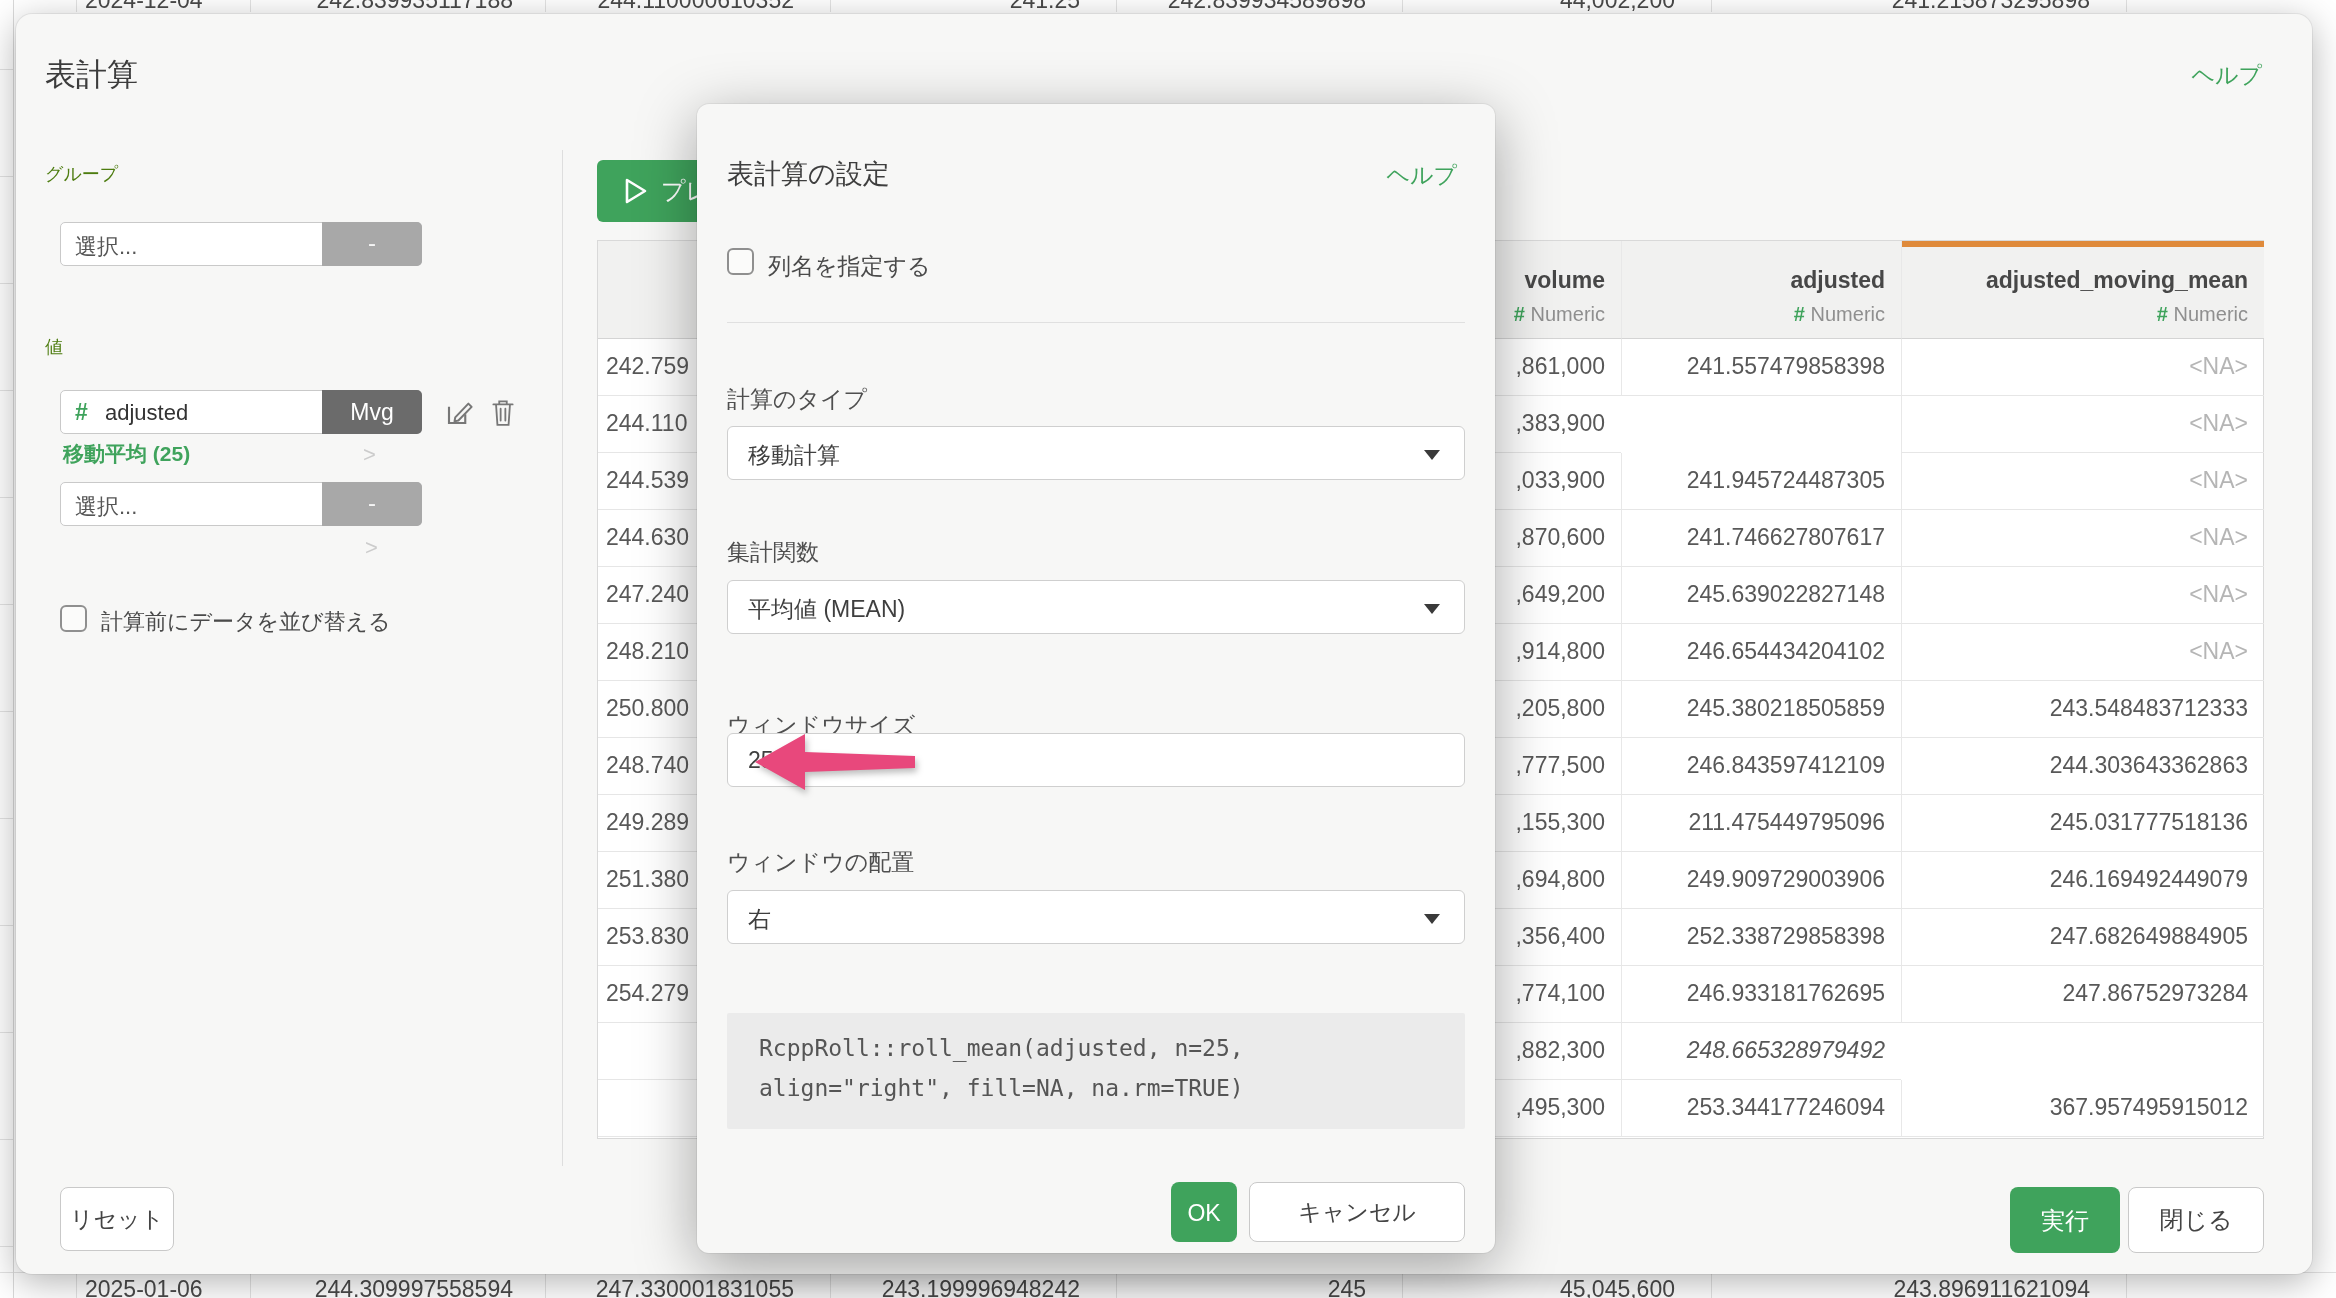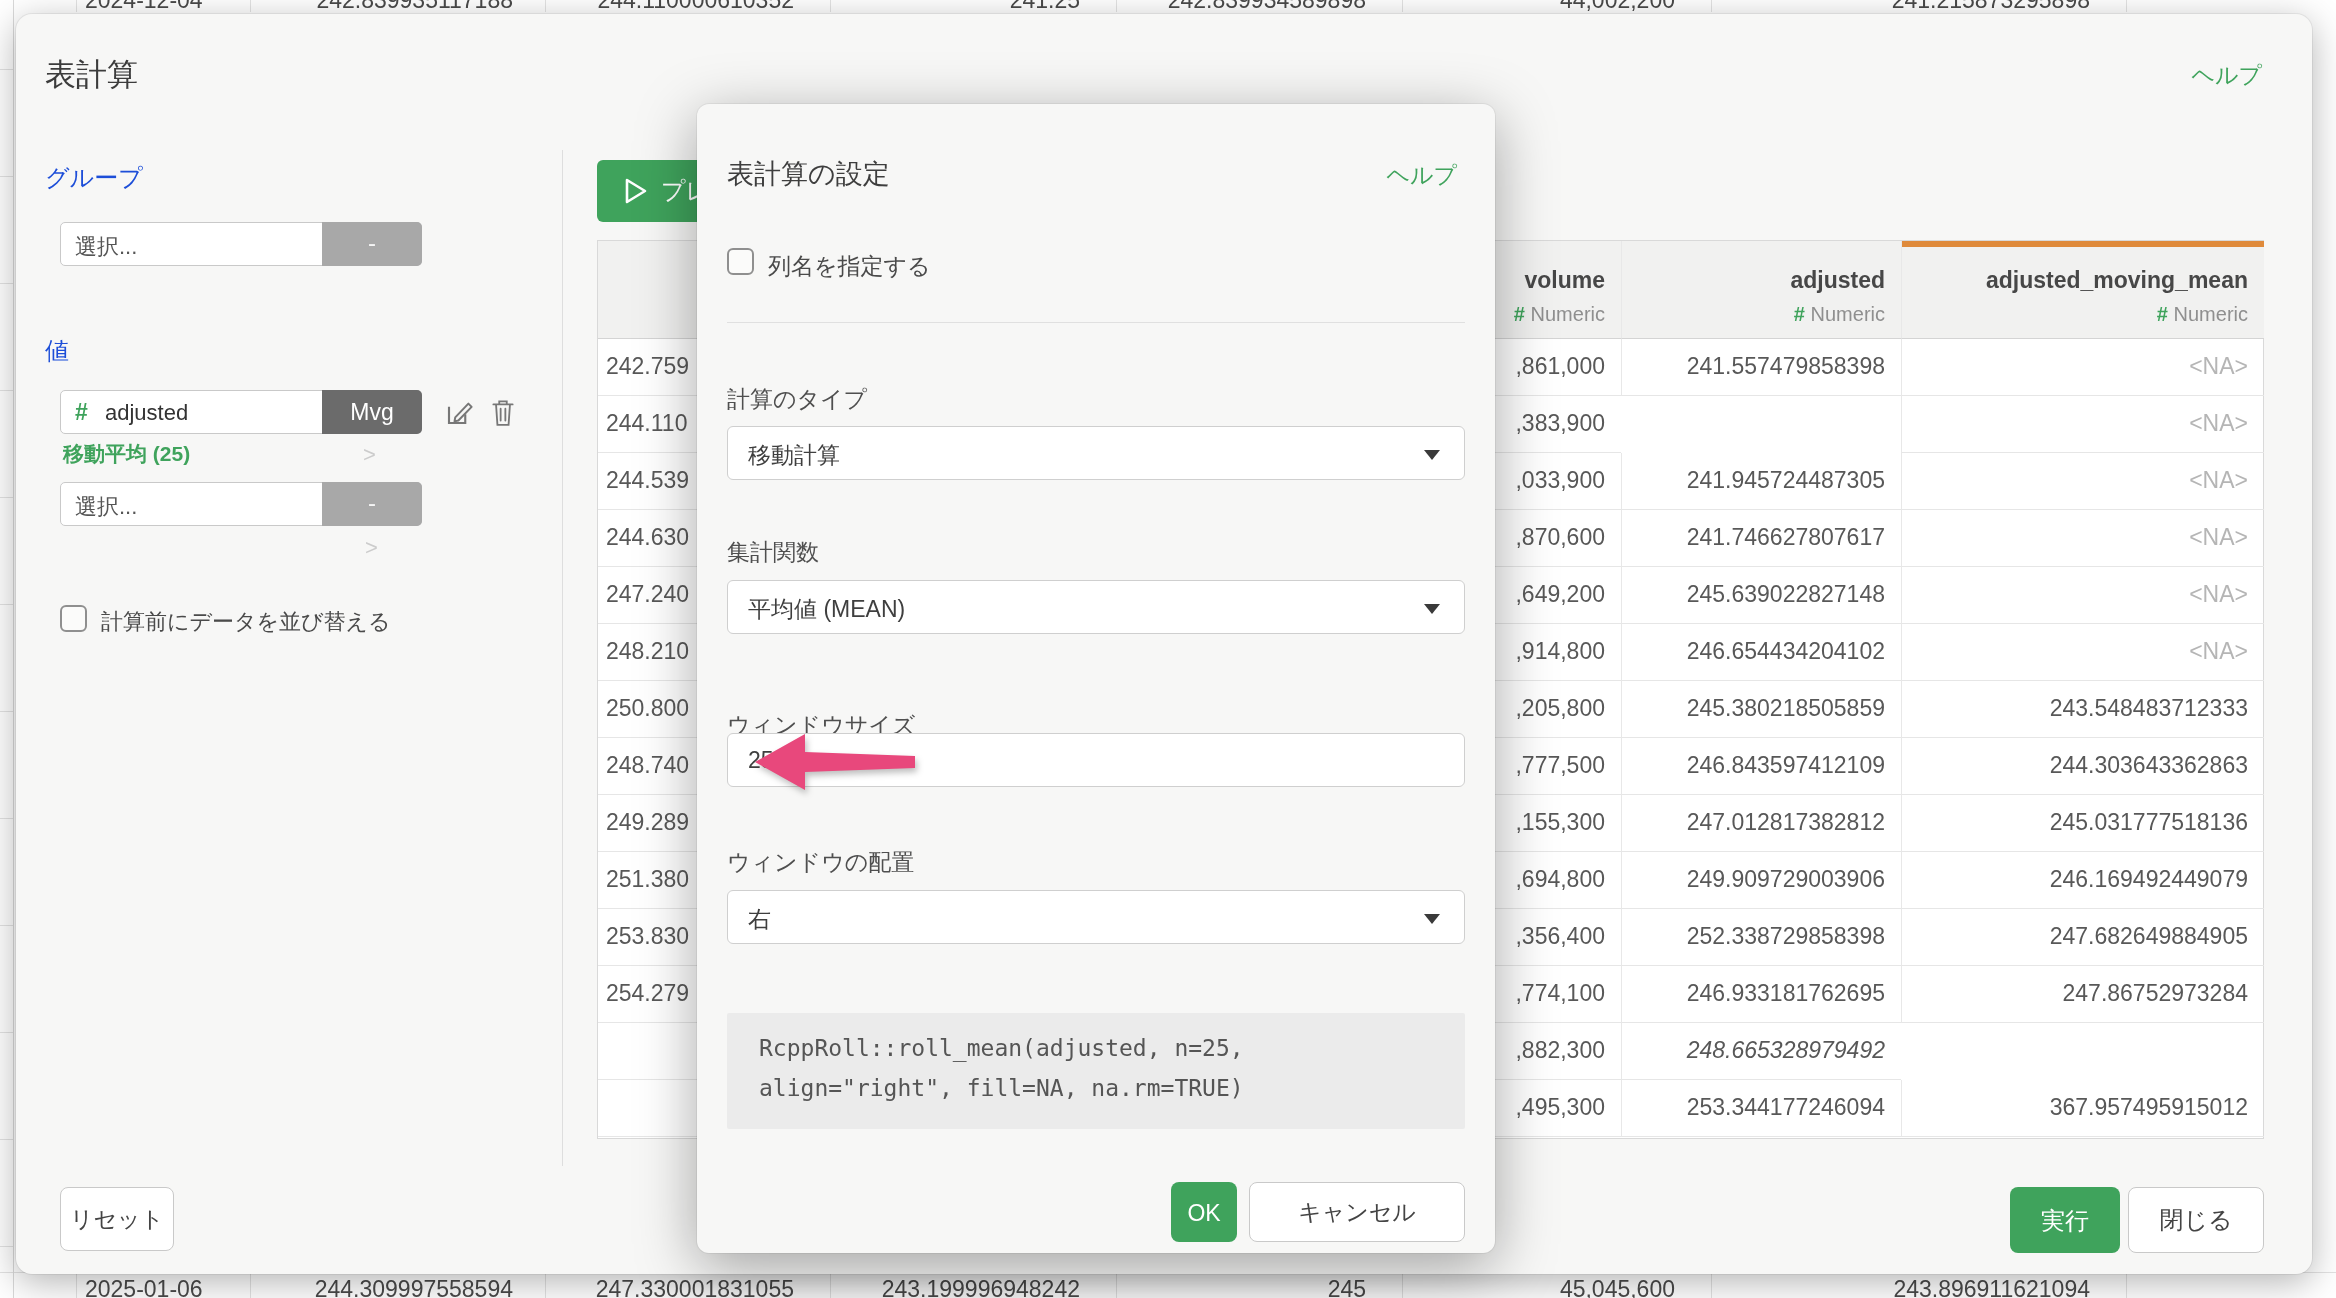--- a/index.html
+++ b/index.html
@@ -25,21 +25,21 @@
   .dialog {
     position:absolute; left:16px; top:14px; width:2296px; height:1260px;
     background:#f7f7f6; border-radius:16px;
     box-shadow:0 8px 36px rgba(0,0,0,.30), 0 0 0 1px rgba(0,0,0,.06);
     z-index:2;
   }
   .dialog-title { position:absolute; left:29px; top:40px; font-size:31px; color:#3c3c3c; }
   .help-link { color:#3fa35c; font-size:23px; cursor:pointer; }
   .dialog-help { position:absolute; right:50px; top:46px; }
 
-  .panel-label { position:absolute; font-size:24px; color:#1d4ed8; }
+  .panel-label { position:absolute; font-size:18px; color:#4d7c0f; }
 
   .select-box {
     position:absolute; left:44px; width:362px; height:44px;
     background:#fff; border:1px solid #c9c9c9; border-radius:5px;
   }
   .select-box .ph { position:absolute; left:14px; top:9px; font-size:22px; color:#555; }
   .minus-btn {
     position:absolute; right:-1px; top:-1px; width:100px; height:44px;
     background:#a8a8a8; border-radius:0 5px 5px 0; color:#f5f5f5;
     font-size:24px; text-align:center; line-height:42px; cursor:pointer;
@@ -272,21 +272,21 @@
       <div class="pcell prow-cell cell-left" style="left: 0px; top: 440px; width: 523px; height: 57px;">250.800</div>
       <div class="pcell prow-cell cell-num col-border" style="left: 523px; top: 440px; width: 500px; height: 57px;">,205,800</div>
       <div class="pcell prow-cell cell-num col-border" style="left: 1023px; top: 440px; width: 280px; height: 57px;">245.380218505859</div>
       <div class="pcell prow-cell cell-num col-border" style="left: 1303px; top: 440px; width: 363px; height: 57px;">243.548483712333</div>
       <div class="pcell prow-cell cell-left" style="left: 0px; top: 497px; width: 523px; height: 57px;">248.740</div>
       <div class="pcell prow-cell cell-num col-border" style="left: 523px; top: 497px; width: 500px; height: 57px;">,777,500</div>
       <div class="pcell prow-cell cell-num col-border" style="left: 1023px; top: 497px; width: 280px; height: 57px;">246.843597412109</div>
       <div class="pcell prow-cell cell-num col-border" style="left: 1303px; top: 497px; width: 363px; height: 57px;">244.303643362863</div>
       <div class="pcell prow-cell cell-left" style="left: 0px; top: 554px; width: 523px; height: 57px;">249.289</div>
       <div class="pcell prow-cell cell-num col-border" style="left: 523px; top: 554px; width: 500px; height: 57px;">,155,300</div>
-      <div class="pcell prow-cell cell-num col-border" style="left: 1023px; top: 554px; width: 280px; height: 57px;">247.012817382812</div>
+      <div class="pcell prow-cell cell-num col-border" style="left: 1023px; top: 554px; width: 280px; height: 57px;">211.475449795096</div>
       <div class="pcell prow-cell cell-num col-border" style="left: 1303px; top: 554px; width: 363px; height: 57px;">245.031777518136</div>
       <div class="pcell prow-cell cell-left" style="left: 0px; top: 611px; width: 523px; height: 57px;">251.380</div>
       <div class="pcell prow-cell cell-num col-border" style="left: 523px; top: 611px; width: 500px; height: 57px;">,694,800</div>
       <div class="pcell prow-cell cell-num col-border" style="left: 1023px; top: 611px; width: 280px; height: 57px;">249.909729003906</div>
       <div class="pcell prow-cell cell-num col-border" style="left: 1303px; top: 611px; width: 363px; height: 57px;">246.169492449079</div>
       <div class="pcell prow-cell cell-left" style="left: 0px; top: 668px; width: 523px; height: 57px;">253.830</div>
       <div class="pcell prow-cell cell-num col-border" style="left: 523px; top: 668px; width: 500px; height: 57px;">,356,400</div>
       <div class="pcell prow-cell cell-num col-border" style="left: 1023px; top: 668px; width: 280px; height: 57px;">252.338729858398</div>
       <div class="pcell prow-cell cell-num col-border" style="left: 1303px; top: 668px; width: 363px; height: 57px;">247.682649884905</div>
       <div class="pcell prow-cell cell-left" style="left: 0px; top: 725px; width: 523px; height: 57px;">254.279</div>

